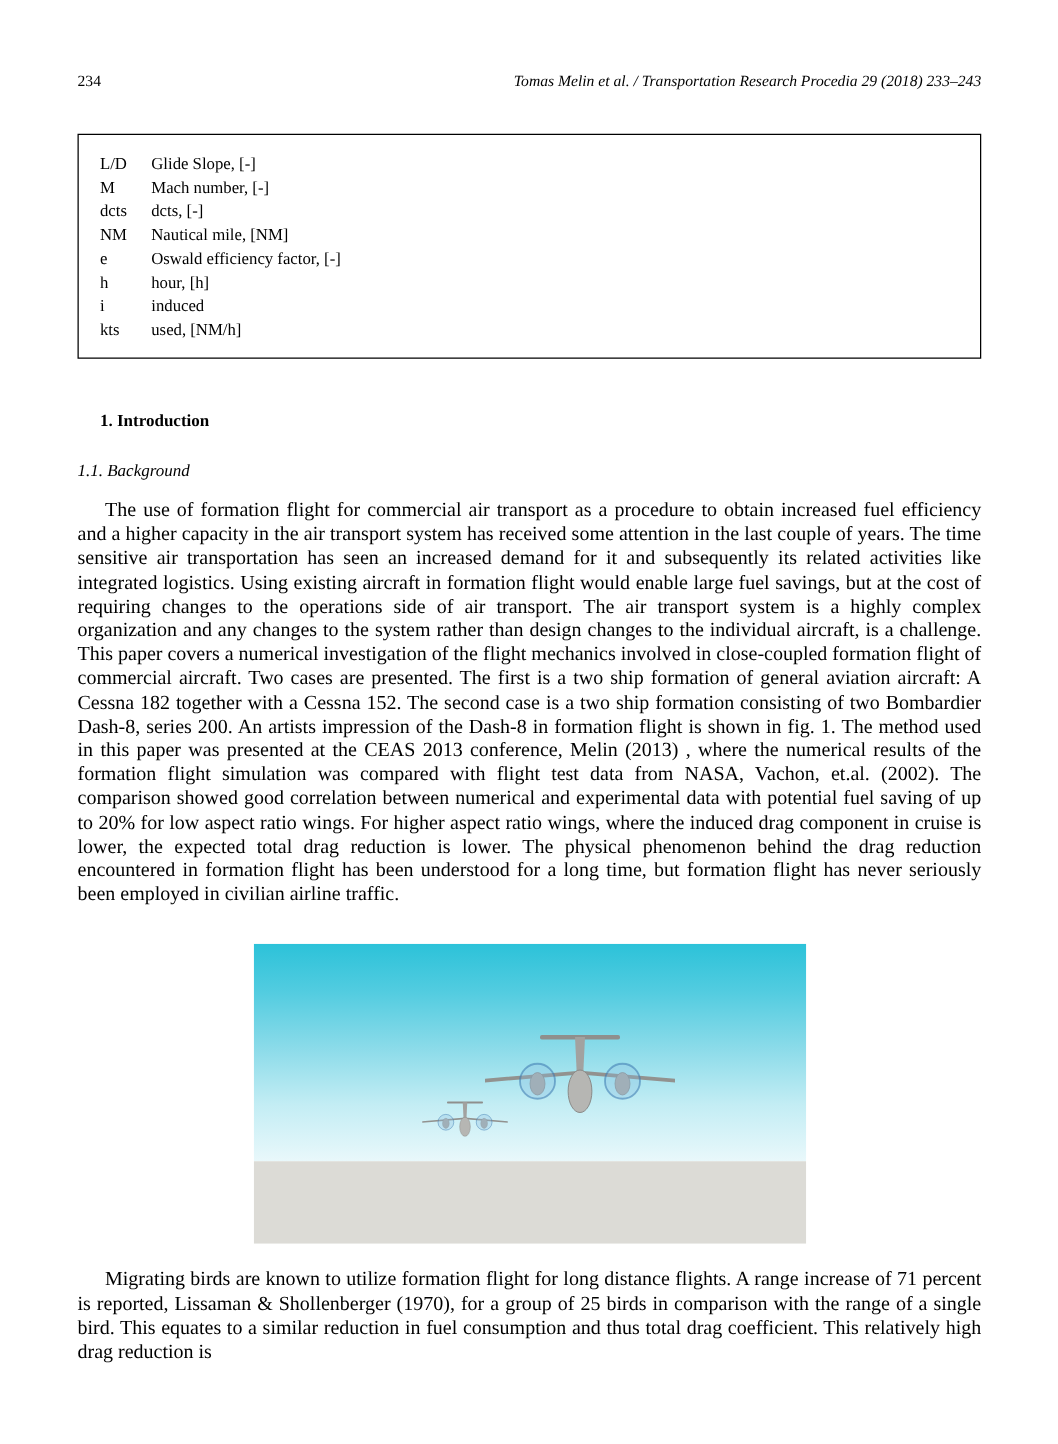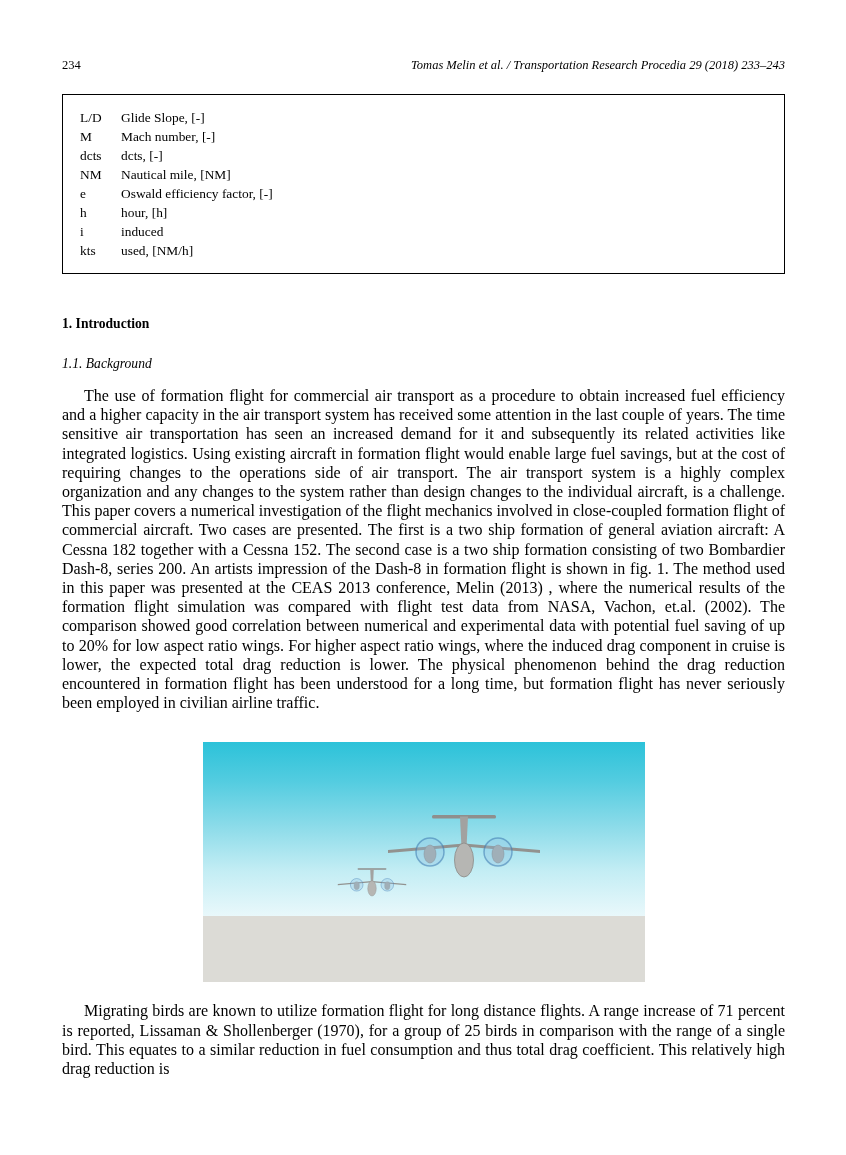--- a/index.html
+++ b/index.html
@@ -11,21 +11,21 @@
     background: #ffffff;
     color: #000000;
     font-family: "Liberation Serif", serif;
     padding: 58px 61px 0 62px;
     position: relative;
     overflow: hidden;
   }
   .page-header {
     position: relative;
     height: 17px;
-    margin-bottom: 19px;
+    margin-bottom: 32px;
   }
   .page-number {
     position: absolute;
     left: 0;
     top: 0;
     font-size: 12.5px;
   }
   .running-head {
     position: absolute;
     left: 13px;
@@ -44,20 +44,21 @@
     display: flex;
     font-size: 13.4px;
     line-height: 19px;
   }
   .nomen-abbr { width: 41px; flex: 0 0 41px; }
   .nomen-def { flex: 1; }
   .section-heading {
     margin-top: 42px;
     font-size: 13.6px;
     font-weight: bold;
+    margin-left: 18px;
   }
   .subsection-heading {
     margin-top: 24px;
     font-size: 13.6px;
     font-style: italic;
     font-weight: normal;
   }
   .body-paragraph {
     margin-top: 14px;
     font-size: 16px;

